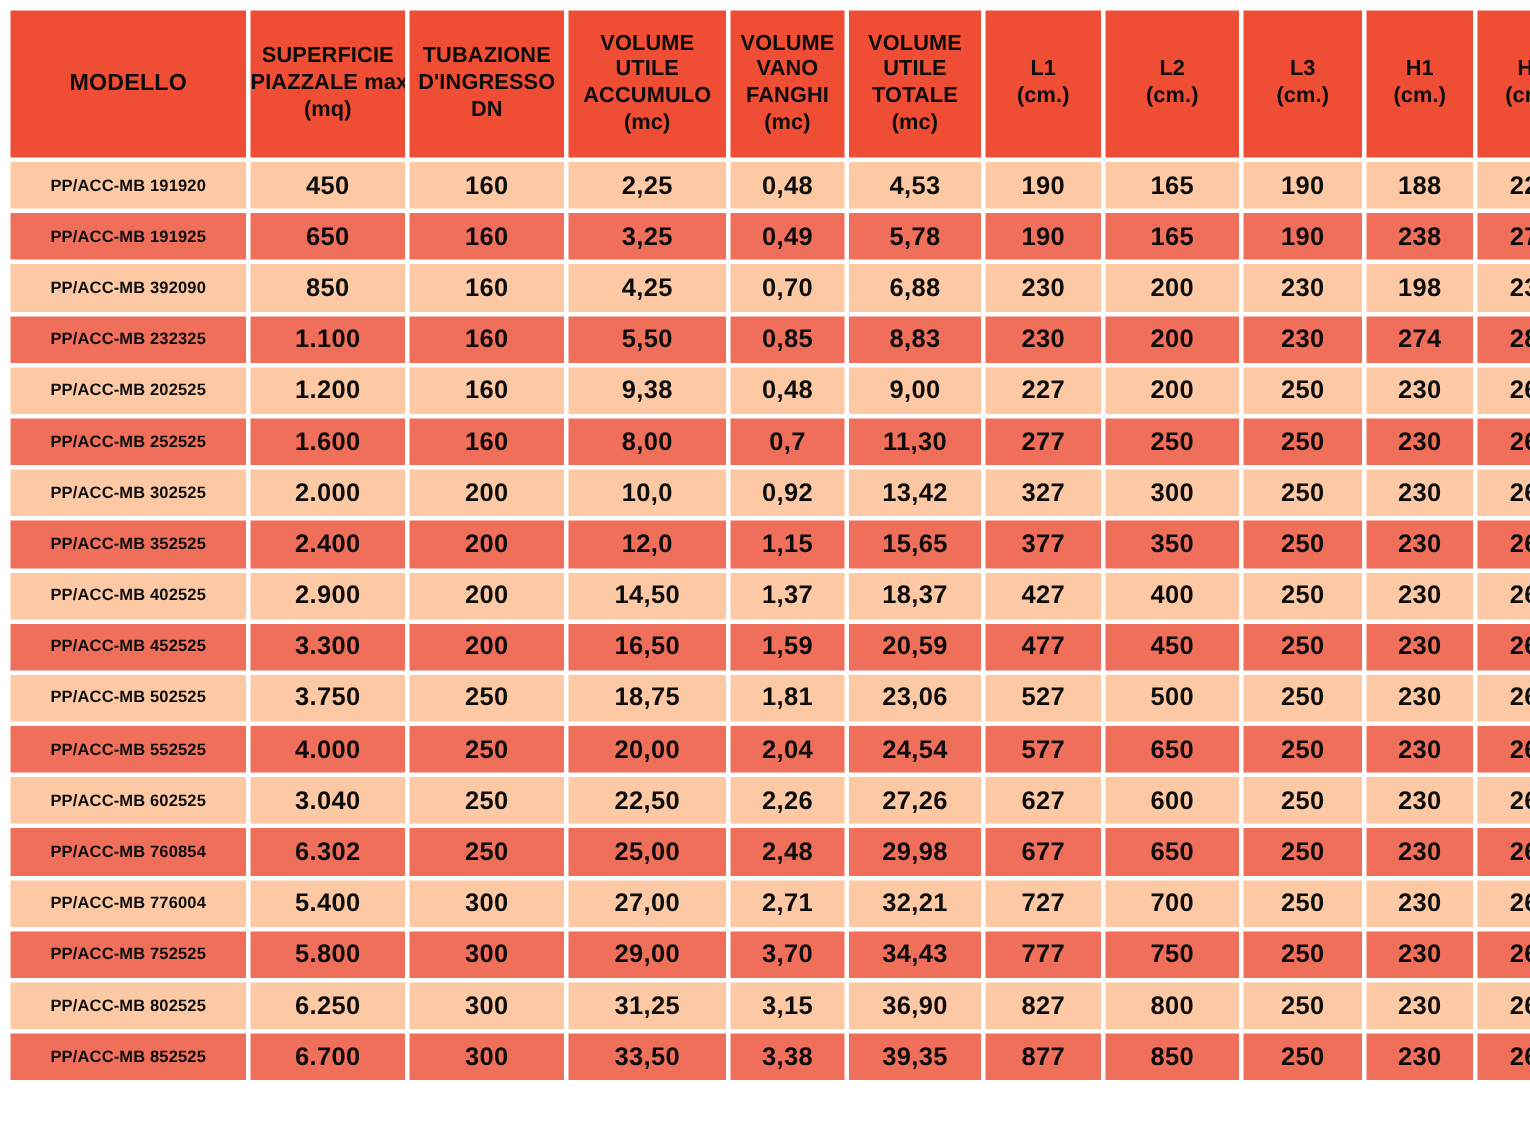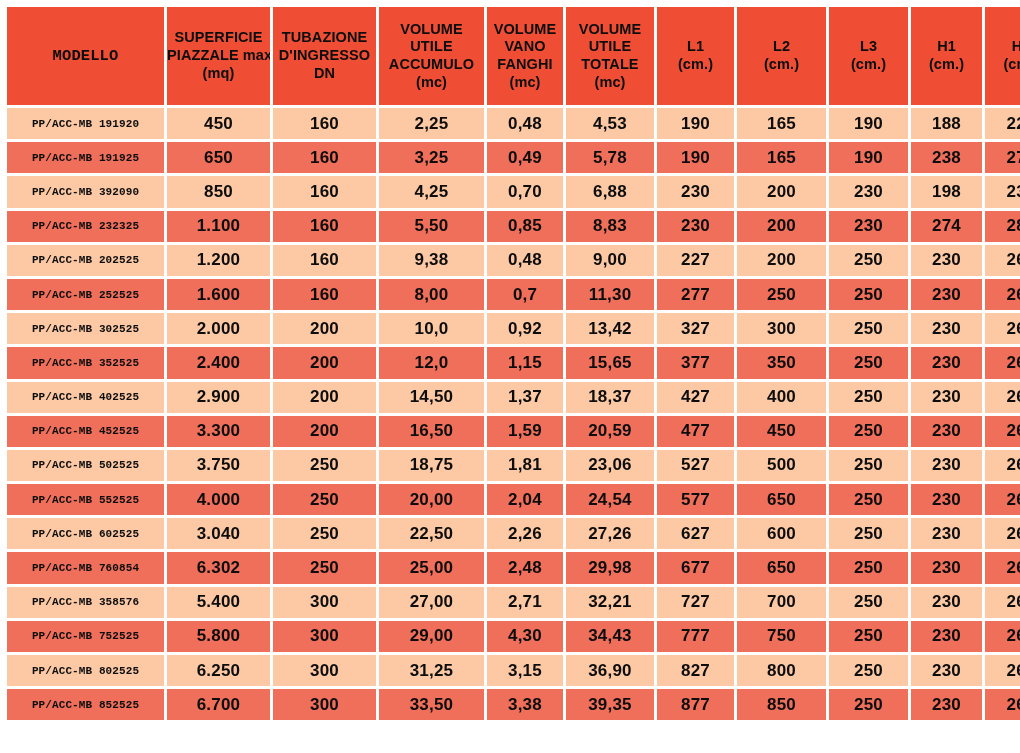--- a/index.html
+++ b/index.html
@@ -49,21 +49,21 @@
   
   tbody td {
     height: 31.2px;
     font-size: 17px;
     font-weight: bold;
     letter-spacing: 0.2px;
   }
   tbody tr.row-light td { background: #fcc9a4; }
   tbody tr.row-dark  td { background: #ef6f5b; }
 
-  td.c-model, th.c-model { font-size: 15.5px; font-family: Liberation Mono, monospace; }
+  td.c-model, th.c-model { font-size: 15.5px; }
   tbody td.c-model { font-size: 11px; letter-spacing: 0.1px; }
 
   
   col.w-model { width: 157px; }
   col.w-sup   { width: 103px; }
   col.w-tub   { width: 103px; }
   col.w-vua   { width: 105px; }
   col.w-vvf   { width: 76px;  }
   col.w-vut   { width: 88px;  }
   col.w-l1    { width: 77px;  }
@@ -322,38 +322,38 @@
           <td>25,00</td>
           <td>2,48</td>
           <td>29,98</td>
           <td>677</td>
           <td>650</td>
           <td>250</td>
           <td>230</td>
           <td>265</td>
         </tr>
         <tr class="row-light">
-          <td class="c-model">PP/ACC-MB 358576</td>
+          <td class="c-model">PP/ACC-MB 776004</td>
           <td>5.400</td>
           <td>300</td>
           <td>27,00</td>
           <td>2,71</td>
           <td>32,21</td>
           <td>727</td>
           <td>700</td>
           <td>250</td>
           <td>230</td>
           <td>265</td>
         </tr>
         <tr class="row-dark">
           <td class="c-model">PP/ACC-MB 752525</td>
           <td>5.800</td>
           <td>300</td>
           <td>29,00</td>
-          <td>4,30</td>
+          <td>3,70</td>
           <td>34,43</td>
           <td>777</td>
           <td>750</td>
           <td>250</td>
           <td>230</td>
           <td>265</td>
         </tr>
         <tr class="row-light">
           <td class="c-model">PP/ACC-MB 802525</td>
           <td>6.250</td>

